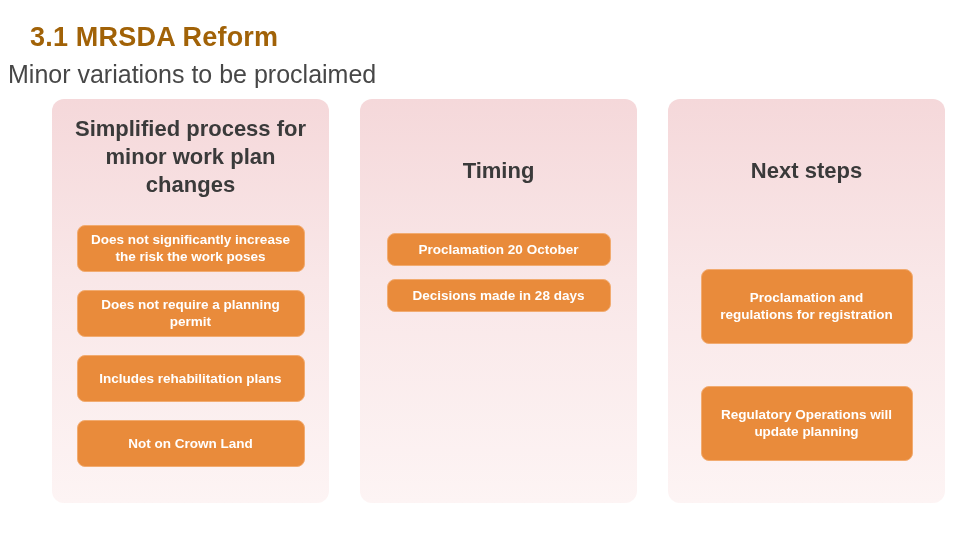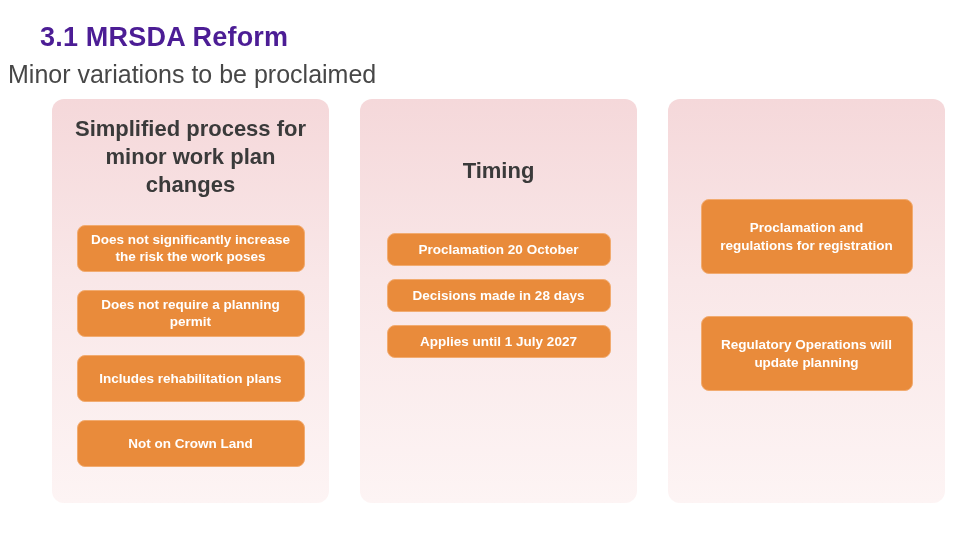--- a/index.html
+++ b/index.html
@@ -5,22 +5,22 @@
   * { box-sizing: border-box; margin: 0; padding: 0; }
   html, body { width: 970px; height: 541px; }
   body {
     background: #ffffff;
     font-family: "Liberation Sans", sans-serif;
     overflow: hidden;
   }
   .slide { position: relative; width: 970px; height: 541px; background: #ffffff; }
 
   .title {
-    position: absolute; left: 40px; top: 22px;
-    font-size: 27px; font-weight: bold; color: #4c1d95;
+    position: absolute; left: 30px; top: 22px;
+    font-size: 27px; font-weight: bold; color: #a16207;
     letter-spacing: 0.2px;
     text-align: right;
   }
   .subtitle {
     position: absolute; left: 8px; top: 60px;
     font-size: 25px; font-weight: 400; color: #474747;
   }
 
   .panels {
     position: absolute; top: 99px; left: 38px;
@@ -75,25 +75,25 @@
         <div class="item">Includes rehabilitation plans</div>
         <div class="item">Not on Crown Land</div>
       </div>
     </div>
 
     <div class="panel panel-2">
       <div class="panel-heading single">Timing</div>
       <div class="items">
         <div class="item">Proclamation 20 October</div>
         <div class="item">Decisions made in 28 days</div>
-        <div class="item">Applies until 1 July 2027</div>
       </div>
     </div>
 
     <div class="panel panel-3">
+      <div class="panel-heading single">Next steps</div>
       <div class="items">
         <div class="item">Proclamation and regulations for registration</div>
         <div class="item">Regulatory Operations will update planning</div>
       </div>
     </div>
 
   </div>
 </div>
 
 </body></html>

